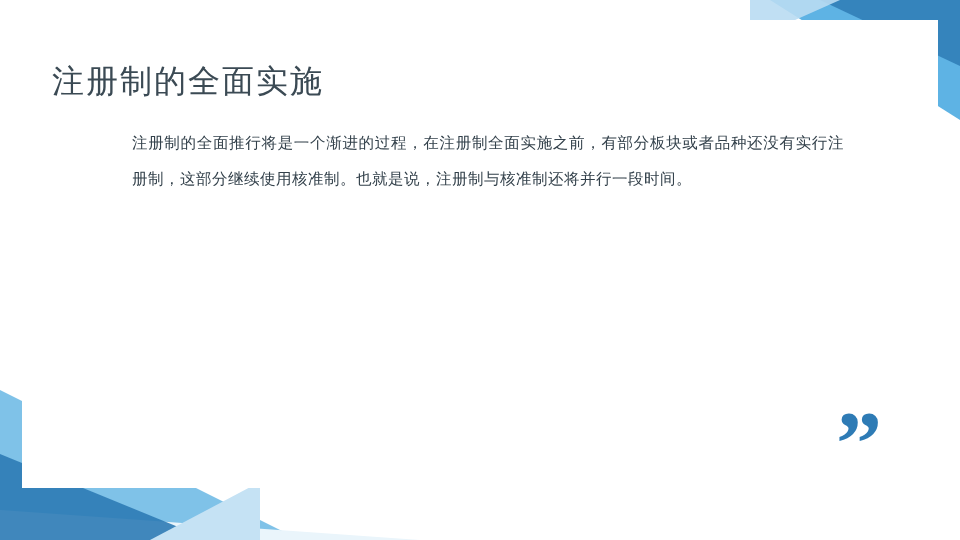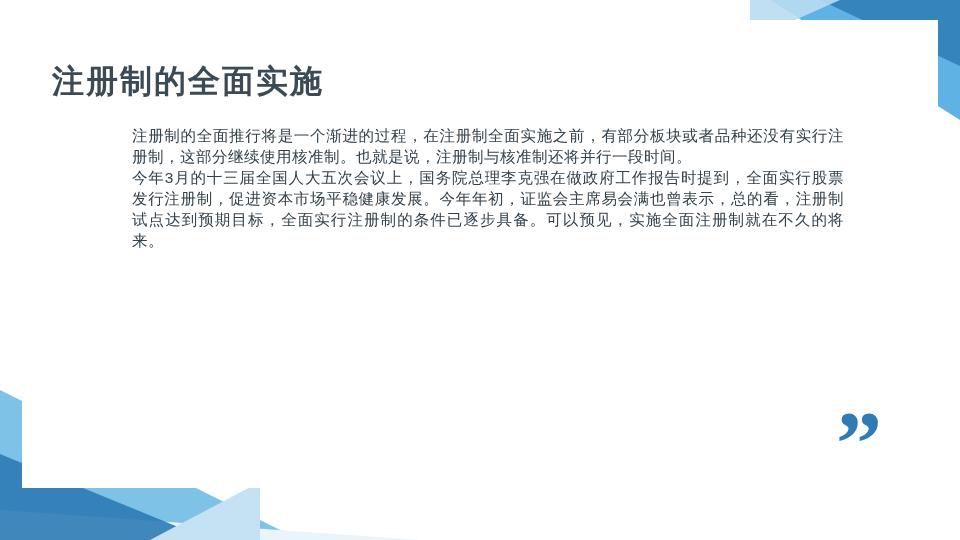--- a/index.html
+++ b/index.html
@@ -78,32 +78,32 @@
     width: 916px;
     height: 468px;
     background: #ffffff;
     z-index: 3;
   }
   .title {
     position: absolute;
     left: 30px;
     top: 40px;
     font-size: 32px;
-    font-weight: bold;
+    font-weight: normal;
     color: #3b4a54;
     letter-spacing: 2px;
     white-space: nowrap;
   }
   .body-text {
     position: absolute;
     left: 110px;
     top: 105px;
     width: 712px;
     font-size: 15.5px;
-    line-height: 21px;
+    line-height: 36px;
     color: #33414b;
     text-align: justify;
     letter-spacing: 0.5px;
   }
   .para {
     margin: 0 0 0 0;
   }
   .para + .para {
     margin-top: 0;
   }
@@ -135,19 +135,18 @@
   <div class="deco deco-bl-1"></div>
   <div class="deco deco-bl-4"></div>
   <div class="deco deco-bl-2"></div>
   <div class="deco deco-bl-3"></div>
 
   <div class="card">
     <div class="title">注册制的全面实施</div>
 
     <div class="body-text">
       <p class="para">注册制的全面推行将是一个渐进的过程，在注册制全面实施之前，有部分板块或者品种还没有实行注册制，这部分继续使用核准制。也就是说，注册制与核准制还将并行一段时间。</p>
-      <p class="para">今年3月的十三届全国人大五次会议上，国务院总理李克强在做政府工作报告时提到，全面实行股票发行注册制，促进资本市场平稳健康发展。今年年初，证监会主席易会满也曾表示，总的看，注册制试点达到预期目标，全面实行注册制的条件已逐步具备。可以预见，实施全面注册制就在不久的将来。</p>
     </div>
   </div>
 
   <div class="quote-mark">”</div>
 
 </div>
 
 </body></html>

